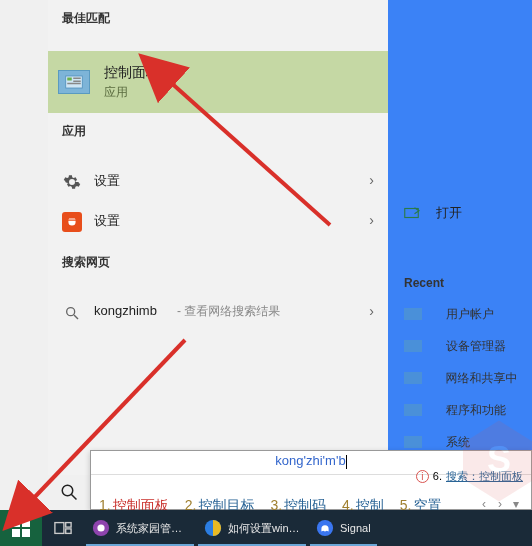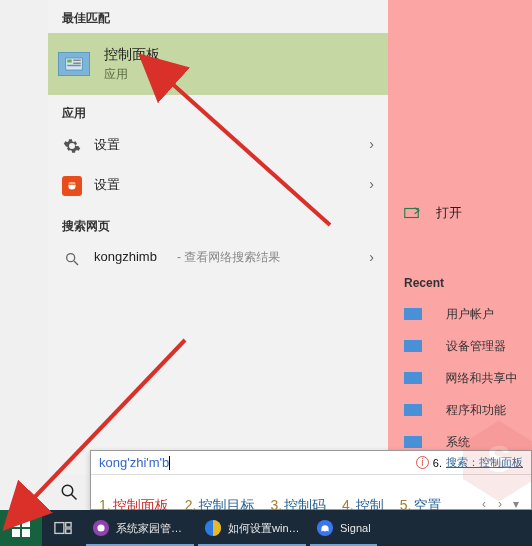--- a/index.html
+++ b/index.html
@@ -1,21 +1,21 @@
 <!DOCTYPE html>
 <html><head>
 <meta charset="utf-8">
 <style>
 * { margin: 0; padding: 0; box-sizing: border-box; font-family: "Microsoft YaHei", "Segoe UI", sans-serif; }
 body { width: 532px; height: 546px; background: #f0f0f0; position: relative; overflow: hidden; }
 
 .start-panel { position: absolute; left: 48px; top: 0; width: 340px; height: 475px; background: #f2f2f2; }
-.right-panel { position: absolute; left: 388px; top: 0; width: 144px; height: 475px; background: #fca5a5; }
-
-.section-header { font-size: 12px; font-weight: bold; color: #333; padding: 10px 14px 6px; }
+.right-panel { position: absolute; left: 388px; top: 0; width: 144px; height: 475px; background: #3b82f6; }
+
+.section-header { font-size: 12px; font-weight: bold; color: #333; padding: 10px 14px 24px; }
 .highlight-item { background: #c5d8a4; display: flex; align-items: center; padding: 8px 10px; height: 62px; }
 .hi-icon { width: 32px; height: 24px; background: #7db4d8; border: 1px solid #5a9ac0; margin-right: 14px; display: flex; align-items: center; justify-content: center; }
 .hi-icon svg { width: 18px; height: 14px; }
 .hi-text .title { font-size: 14px; color: #222; }
 .hi-text .sub { font-size: 12px; color: #5a6b3f; margin-top: 2px; }
 
 .list-item { display: flex; align-items: flex-start; padding: 8px 14px; height: 40px; position: relative; }
 .li-icon { width: 20px; height: 20px; margin-right: 12px; display: flex; align-items: center; justify-content: center; }
 .li-icon.gear svg { width: 18px; height: 18px; fill: #555; }
 .li-icon.settings-app { background: #e84e1b; border-radius: 3px; }
@@ -29,21 +29,21 @@
 .open-row svg { width: 18px; height: 14px; stroke: #2a7a4a; fill: none; stroke-width: 1.5; margin-right: 14px; }
 .open-row span { font-size: 13px; color: #222; }
 
 .recent-header { font-size: 12px; font-weight: bold; color: #333; padding: 40px 16px 8px; }
 .recent-item { display: flex; align-items: center; padding: 6px 16px; height: 32px; gap: 12px; }
 .recent-item .ri-icon { width: 18px; height: 12px; background: #4a90d9; margin-right: 12px; }
 .recent-item .ri-label { font-size: 12px; color: #333; white-space: nowrap; overflow: hidden; }
 
 
 .ime-bar { position: absolute; left: 90px; top: 450px; width: 442px; height: 60px; background: #fff; border: 1px solid #999; box-shadow: 0 2px 6px rgba(0,0,0,0.2); }
-.ime-top { display: flex; align-items: center; height: 24px; padding: 2px 8px; border-bottom: 1px solid #ddd; }
+.ime-top { display: flex; align-items: center; height: 24px; padding: 2px 8px; border-bottom: 1px solid #ddd; flex-direction: column; }
 .ime-input { font-size: 13px; color: #3366cc; }
 .ime-cursor { display: inline-block; width: 1px; height: 14px; background: #000; vertical-align: middle; animation: blink 1s infinite; }
 @keyframes blink { 50% { opacity: 0; } }
 .ime-info { margin-left: auto; display: flex; align-items: center; gap: 4px; font-size: 11px; }
 .ime-info .warn { width: 13px; height: 13px; border: 1.5px solid #d9534f; border-radius: 50%; display: flex; align-items: center; justify-content: center; color: #d9534f; font-size: 10px; }
 .ime-info a { color: #2a6496; text-decoration: underline; }
 .ime-cands { display: flex; align-items: flex-start; height: 34px; padding: 0 8px; gap: 16px; font-size: 14px; margin-top: 22px; }
 .cand .num { color: #a08030; margin-right: 2px; }
 .cand .txt { color: #2a6496; }
 .cand.first .txt { color: #c9302c; }

